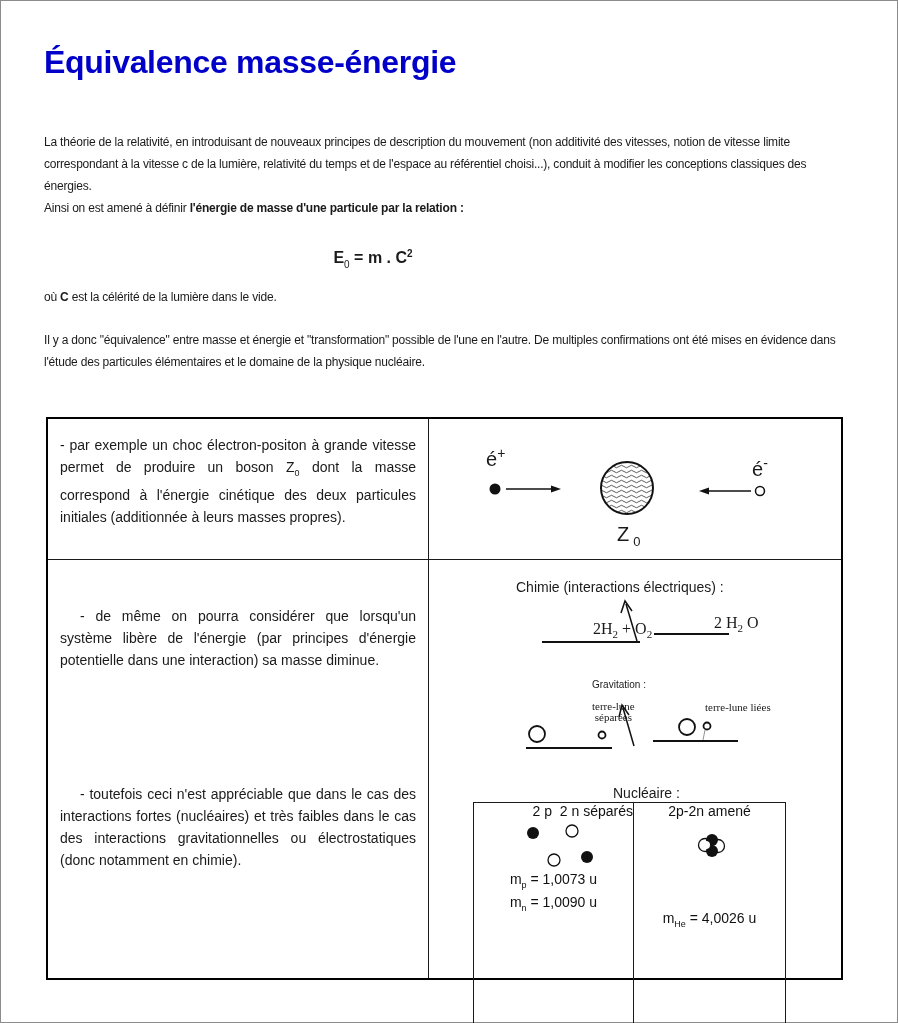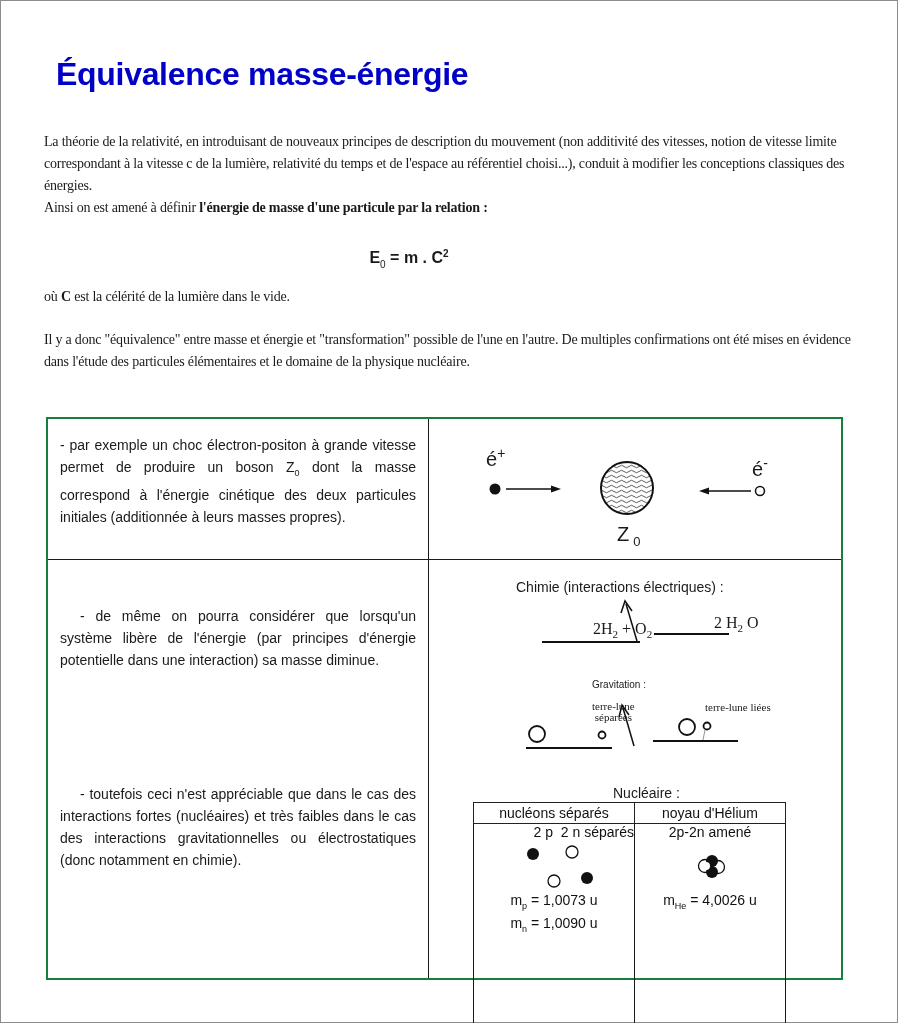--- a/index.html
+++ b/index.html
@@ -2,41 +2,41 @@
 <html><head>
 <meta charset="utf-8">
 <style>
   html, body { margin: 0; padding: 0; background: #ffffff; }
   body { width: 898px; height: 1023px; position: relative; overflow: hidden; }
   .frame {
     position: absolute; left: 0; top: 0; width: 896px; height: 1021px;
     border: 1px solid #8c8c8c; background: #fff;
   }
   .title {
-    position: absolute; left: 44px; top: 44px; margin: 12px;
+    position: absolute; left: 44px; top: 44px; margin: 0;
     font-family: "Liberation Sans", sans-serif; font-weight: bold;
     font-size: 32px; color: #0000c8; letter-spacing: -0.3px;
   }
   .para {
     position: absolute; left: 44px; width: 810px; margin: 0;
-    font-family: Liberation Serif, serif; font-size: 14px;
+    font-family: Liberation Sans, sans-serif; font-size: 12px;
     line-height: 22px; color: #1a1a1a; letter-spacing: -0.2px;
   }
   .p1 { top: 131px; }
   .p2 { top: 286px; }
   .p3 { top: 329px; }
   .equation {
     position: absolute; left: 0; width: 746px; top: 248px; text-align: center;
-    font-family: "Liberation Sans", sans-serif; font-weight: bold; font-size: 16px; color: #1a1a1a; margin-left: 36px;
+    font-family: "Liberation Sans", sans-serif; font-weight: bold; font-size: 16px; color: #1a1a1a;
   }
   .equation sub { font-size: 10px; font-weight: normal; }
   .equation sup { font-size: 10px; }
   table.main {
     position: absolute; left: 46px; top: 417px; width: 797px;
-    border-collapse: collapse; border: 2px solid #15803d;
+    border-collapse: collapse; border: 2px solid #000000;
   }
   table.main td { border: 1px solid #1a1a1a; vertical-align: top; padding: 0; }
   td.textcell {
     width: 380px;
     font-family: "Liberation Sans", sans-serif; font-size: 14px; line-height: 22px;
     color: #1a1a1a; text-align: justify;
   }
   .cell-inner { padding: 0 12px 0 12px; }
   .row1 td { height: 140px; }
   .row2 td { height: 418px; }
@@ -129,24 +129,20 @@
           <circle cx="173" cy="175" r="3.5" fill="none" stroke="#111" stroke-width="1.8"></circle>
           <line x1="224" y1="181" x2="309" y2="181" stroke="#111" stroke-width="2"></line>
           <circle cx="258" cy="167" r="8" fill="none" stroke="#111" stroke-width="1.8"></circle>
           <circle cx="278" cy="166" r="3.5" fill="none" stroke="#111" stroke-width="1.8"></circle>
           <line x1="276" y1="170" x2="274" y2="180" stroke="#666" stroke-width="0.7"></line>
         </svg>
 
         <div class="abs fig-sans" style="left:184px;top:225px;font-size:14px;">Nucléaire :</div>
         <table class="abs nuc-table" style="left:44px;top:242px;width:313px;">
           <tbody>
-                <tr>
-            <th style="width:160px;">nucléons séparés</th>
-            <th>noyau d'Hélium</th>
-          </tr>
           <tr>
             <td style="height:112px;vertical-align:top;position:relative;">
               <div style="white-space:pre;text-align:right;">2 p  2 n séparés</div>
               <svg width="158" height="52" style="display:block;margin:0 auto;">
                 <circle cx="58" cy="14" r="6" fill="#111"></circle>
                 <circle cx="97" cy="12" r="6" fill="none" stroke="#111" stroke-width="1.3"></circle>
                 <circle cx="79" cy="41" r="6" fill="none" stroke="#111" stroke-width="1.3"></circle>
                 <circle cx="112" cy="38" r="6" fill="#111"></circle>
               </svg>
               <div style="line-height:17px;">
@@ -156,21 +152,21 @@
             </td>
             <td style="vertical-align:top;">
               <div>2p-2n amené</div>
               <svg width="150" height="52" style="display:block;margin:0 auto;">
                 <circle cx="70" cy="26" r="6.5" fill="#fff" stroke="#111" stroke-width="1.3"></circle>
                 <circle cx="83" cy="27" r="6.5" fill="#fff" stroke="#111" stroke-width="1.3"></circle>
                 <circle cx="77" cy="21" r="6" fill="#111"></circle>
                 <circle cx="77" cy="32" r="6" fill="#111"></circle>
                 <circle cx="71" cy="26" r="4" fill="#fff"></circle>
               </svg>
-              <div style="line-height:17px;"><span>m</span><sub style="font-size:9px">He</sub><span> = 4,0026 u</span></div>
+              <div style="line-height:22px;margin-top:36px;"><span>m</span><sub style="font-size:9px">He</sub><span> = 4,0026 u</span></div>
             </td>
           </tr>
         </tbody>
             </table>
       </div>
     </td>
   </tr>
 </tbody>
   </table>
 

